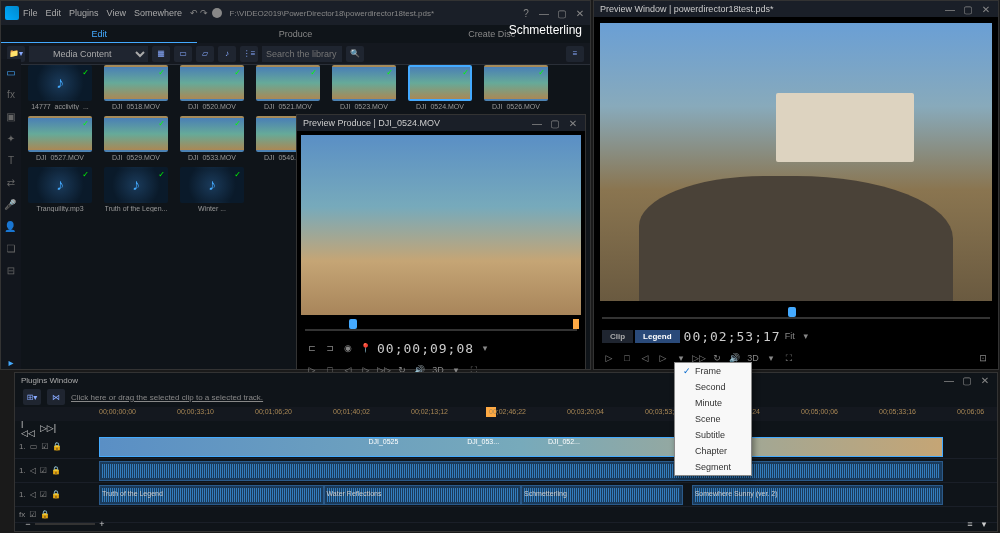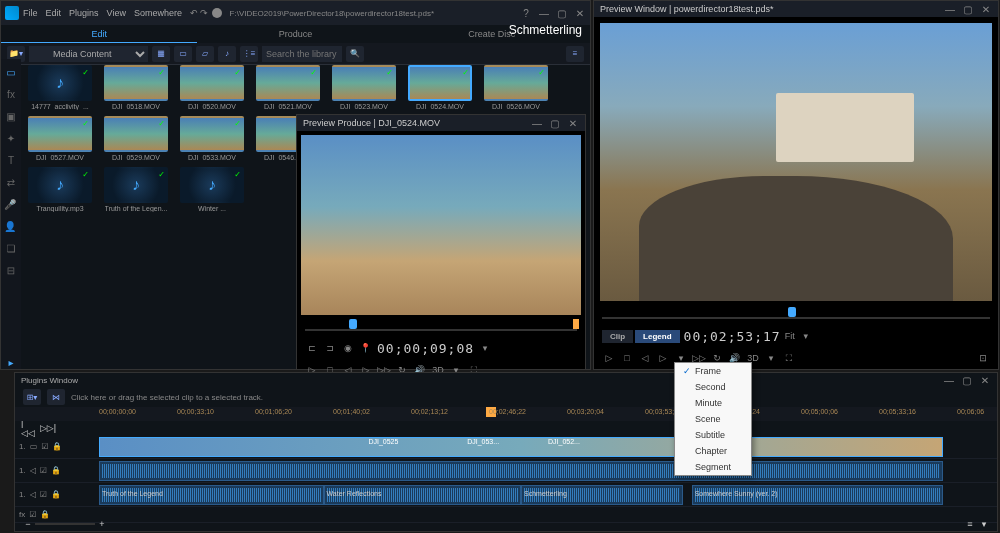--- a/index.html
+++ b/index.html
@@ -46,21 +46,21 @@
 .scrub-end { position: absolute; top: 0; right: 6px; width: 6px; height: 10px; background: #fa4; }
 .preview-controls { height: 22px; display: flex; align-items: center; gap: 4px; padding: 0 8px; font-size: 9px; color: #888; }
 .pc-btn { width: 14px; height: 14px; cursor: pointer; display: flex; align-items: center; justify-content: center; }
 .clip-movie { display: flex; gap: 2px; align-items: center; }
 .cm-btn { padding: 2px 8px; background: #1f2530; font-size: 8px; color: #aaa; cursor: pointer; font-weight: bold; }
 .cm-btn.active { background: #2a4a7a; color: #fff; }
 .timecode { font-family: monospace; font-size: 13px; color: #ccc; letter-spacing: 1px; }
 .timeline { position: absolute; left: 14px; top: 372px; width: 984px; height: 160px; background: #0f1419; border: 1px solid #333; }
 .tl-title { height: 14px; padding: 0 6px; display: flex; align-items: center; font-size: 8px; color: #aaa; }
 .tl-toolbar { height: 20px; display: flex; align-items: center; padding: 0 8px; gap: 6px; }
-.tl-hint { font-size: 8px; color: #888; }
+.tl-hint { font-size: 8px; color: #888; text-decoration: underline; }
 .tl-ruler { height: 14px; display: flex; font-size: 7px; color: #a85; padding-left: 84px; position: relative; background: #14181f; }
 .ruler-tick { position: absolute; top: 1px; }
 .tl-playhead { position: absolute; left: 48%; top: 0; width: 10px; height: 10px; background: #fa4; }
 .tracks { position: relative; }
 .track-row { height: 24px; display: flex; align-items: center; border-bottom: 1px solid #1a1f28; }
 .track-head { width: 84px; display: flex; align-items: center; gap: 4px; padding: 0 4px; font-size: 8px; color: #888; }
 .track-content { flex: 1; height: 22px; position: relative; overflow: hidden; }
 .clip-strip { position: absolute; height: 20px; top: 1px; background: linear-gradient(90deg, #5a8fc5, #7ab, #c5a575); border: 1px solid #4af; font-size: 7px; color: #fff; padding: 1px 2px; overflow: hidden; }
 .audio-strip { position: absolute; height: 20px; top: 1px; background: #1a3a5a; border: 1px solid #2a5a8a; }
 .audio-wave { position: absolute; inset: 2px; background: repeating-linear-gradient(90deg, #4af 0, #4af 1px, transparent 1px, transparent 2px); opacity: 0.6; }

